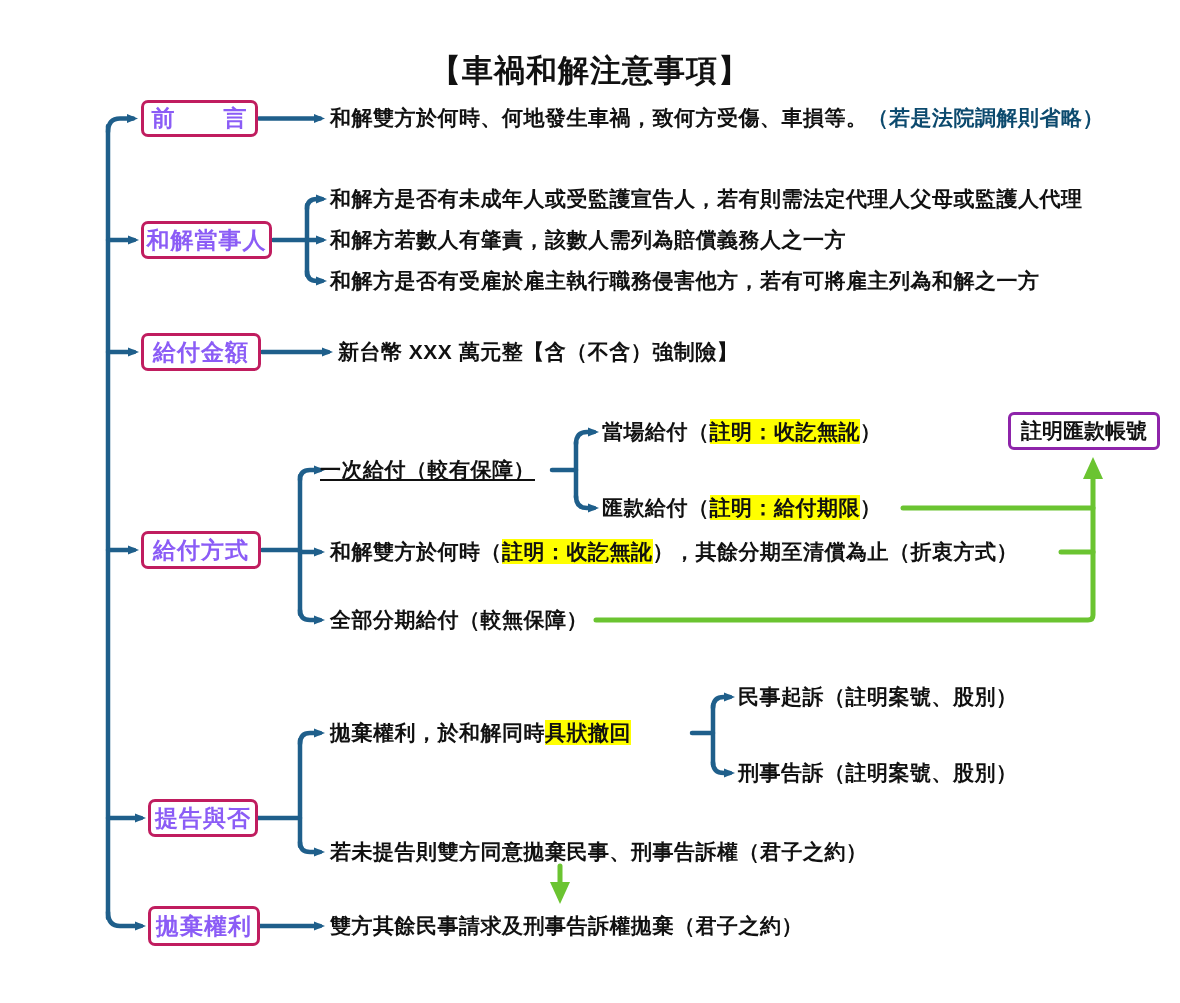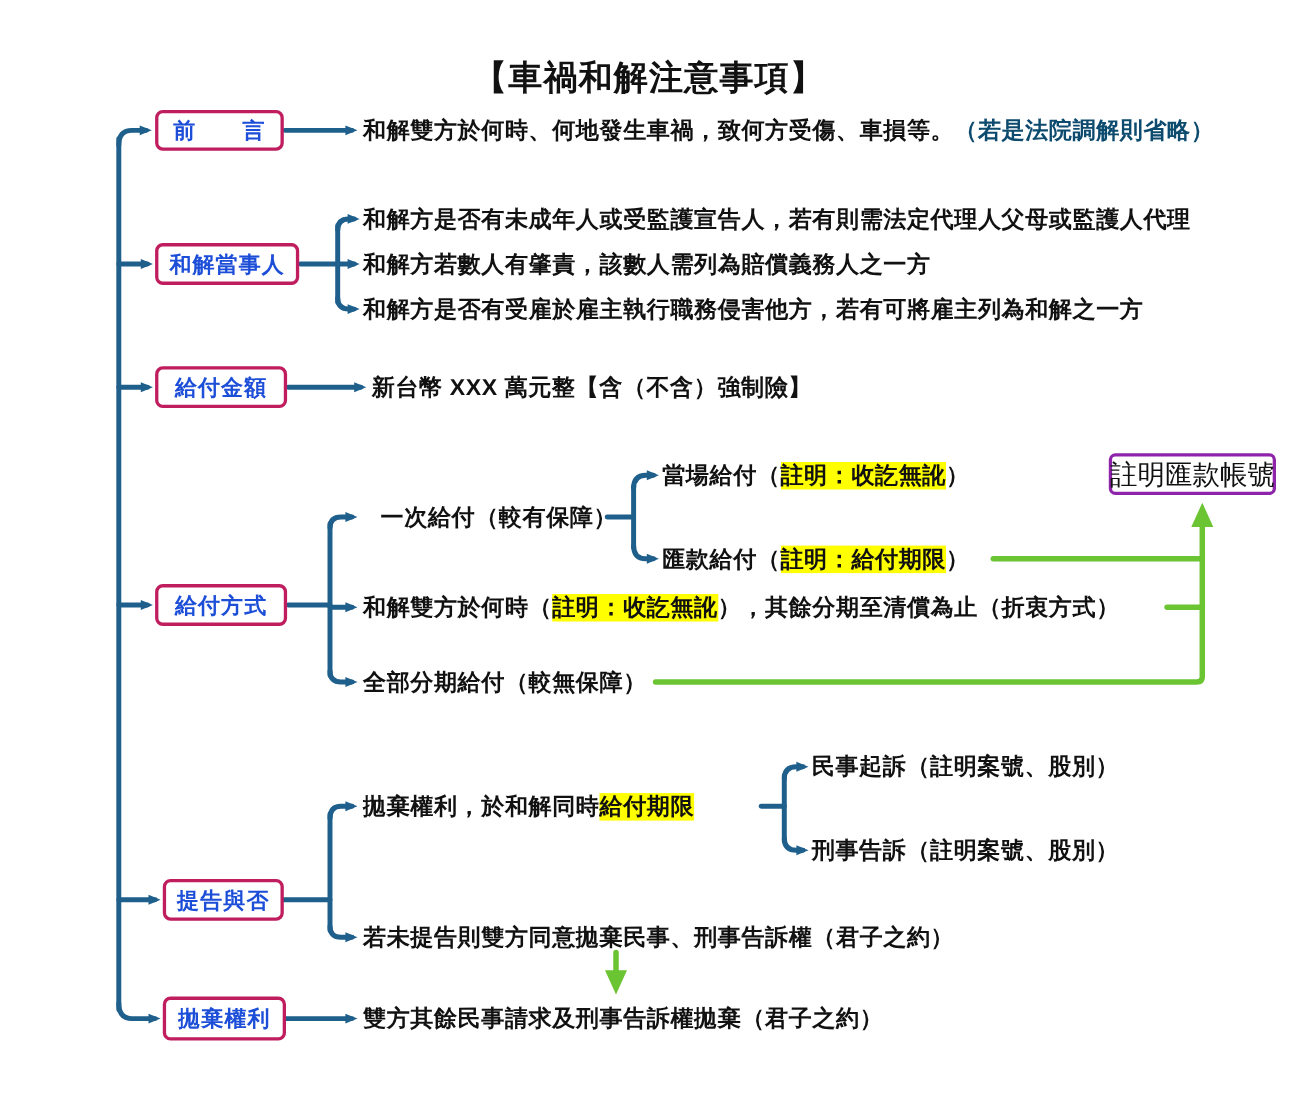--- a/index.html
+++ b/index.html
@@ -8,27 +8,27 @@
     font-family:"Liberation Sans","DejaVu Sans",sans-serif;overflow:hidden;
   }
   .title{
     position:absolute;left:0;right:0;top:50px;text-align:center;
     font-size:31px;font-weight:700;color:#111;letter-spacing:1px;
   }
   svg.wires{position:absolute;left:0;top:0;width:1180px;height:1003px;}
   .cat{
     position:absolute;display:flex;align-items:center;justify-content:center;
     border:3.5px solid #C01D5F;border-radius:7px;background:#fff;
-    color:#1d4ed8;font-size:20px;font-weight:700;white-space:nowrap;
+    color:#8b5cf6;font-size:23px;font-weight:700;white-space:nowrap;
     box-sizing:border-box;letter-spacing:1px;
   }
   .note-box{
     position:absolute;display:flex;align-items:center;justify-content:center;
     border:3.5px solid #8E24AA;border-radius:6px;background:#fff;
-    color:#111;font-size:25px;font-weight:400;white-space:nowrap;
+    color:#111;font-size:21px;font-weight:700;white-space:nowrap;
     box-sizing:border-box;
   }
   .t{
     position:absolute;transform:translateY(-50%);white-space:nowrap;
     font-size:21px;font-weight:700;color:#111;letter-spacing:0.5px;
   }
   .t .hl{background:#FFFF00;padding:1px 0;}
   .t .red{color:#0c4a6e;}
 </style>
 </head>
@@ -132,38 +132,38 @@
     <span>和解方若數人有肇責，該數人需列為賠償義務人之一方</span>
   </div>
   <div class="t" style="left:330px;top:281px;">
     <span>和解方是否有受雇於雇主執行職務侵害他方，若有可將雇主列為和解之一方</span>
   </div>
 
   <div class="t" style="left:338px;top:352px;">
     <span>新台幣 XXX 萬元整【含（不含）強制險】</span>
   </div>
 
-  <div class="t" style="left:346px;top:470px;">
+  <div class="t" style="left:320px;top:470px;text-decoration:underline;">
     <span>一次給付（較有保障）</span>
   </div>
   <div class="t" style="left:602px;top:432px;">
     <span>當場給付（</span><span class="hl">註明：收訖無訛</span><span>）</span>
   </div>
   <div class="t" style="left:602px;top:508px;">
     <span>匯款給付（</span><span class="hl">註明：給付期限</span><span>）</span>
   </div>
   <div class="t" style="left:330px;top:552px;">
     <span>和解雙方於何時（</span><span class="hl">註明：收訖無訛</span><span>），其餘分期至清償為止（折衷方式）</span>
   </div>
   <div class="t" style="left:330px;top:620px;">
     <span>全部分期給付（較無保障）</span>
   </div>
 
   <div class="t" style="left:330px;top:733px;">
-    <span>拋棄權利，於和解同時</span><span class="hl">給付期限</span>
+    <span>拋棄權利，於和解同時</span><span class="hl">具狀撤回</span>
   </div>
   <div class="t" style="left:738px;top:697px;">
     <span>民事起訴（註明案號、股別）</span>
   </div>
   <div class="t" style="left:738px;top:773px;">
     <span>刑事告訴（註明案號、股別）</span>
   </div>
   <div class="t" style="left:330px;top:852px;">
     <span>若未提告則雙方同意拋棄民事、刑事告訴權（君子之約）</span>
   </div>

